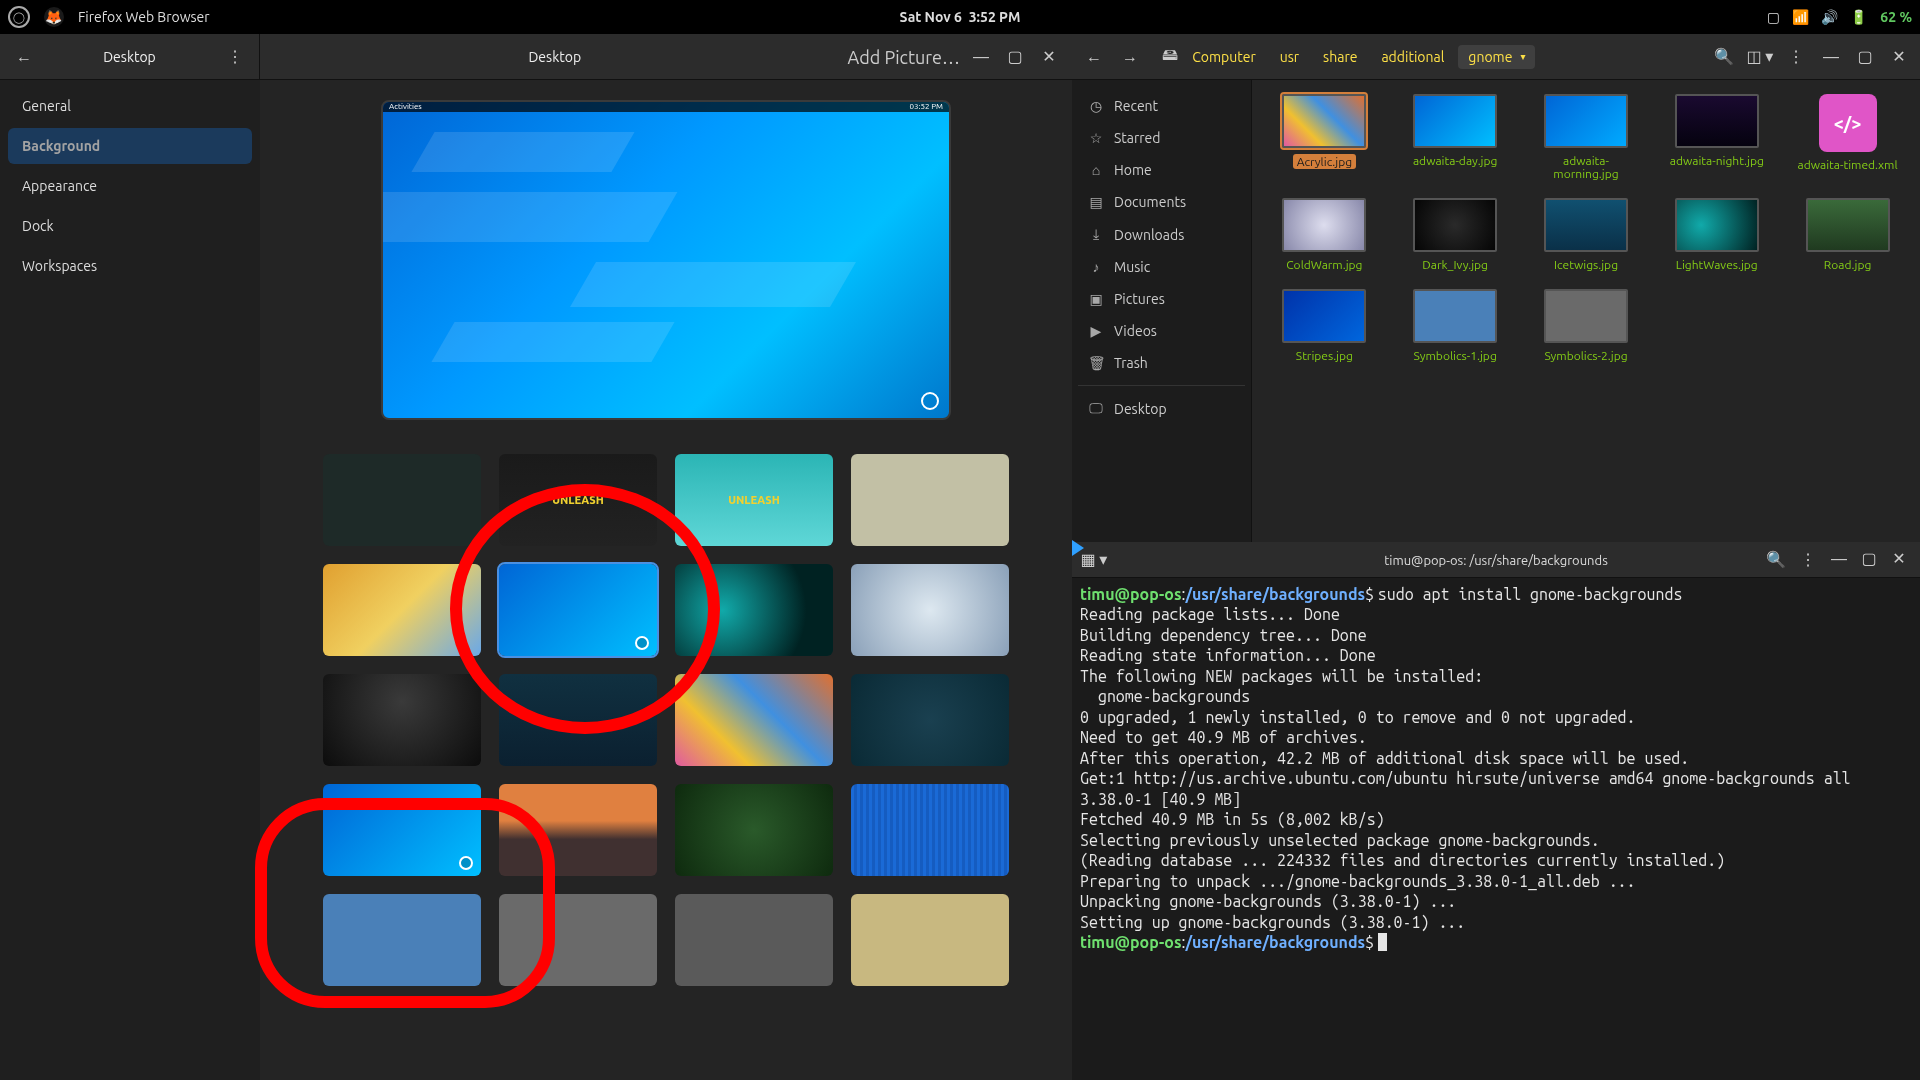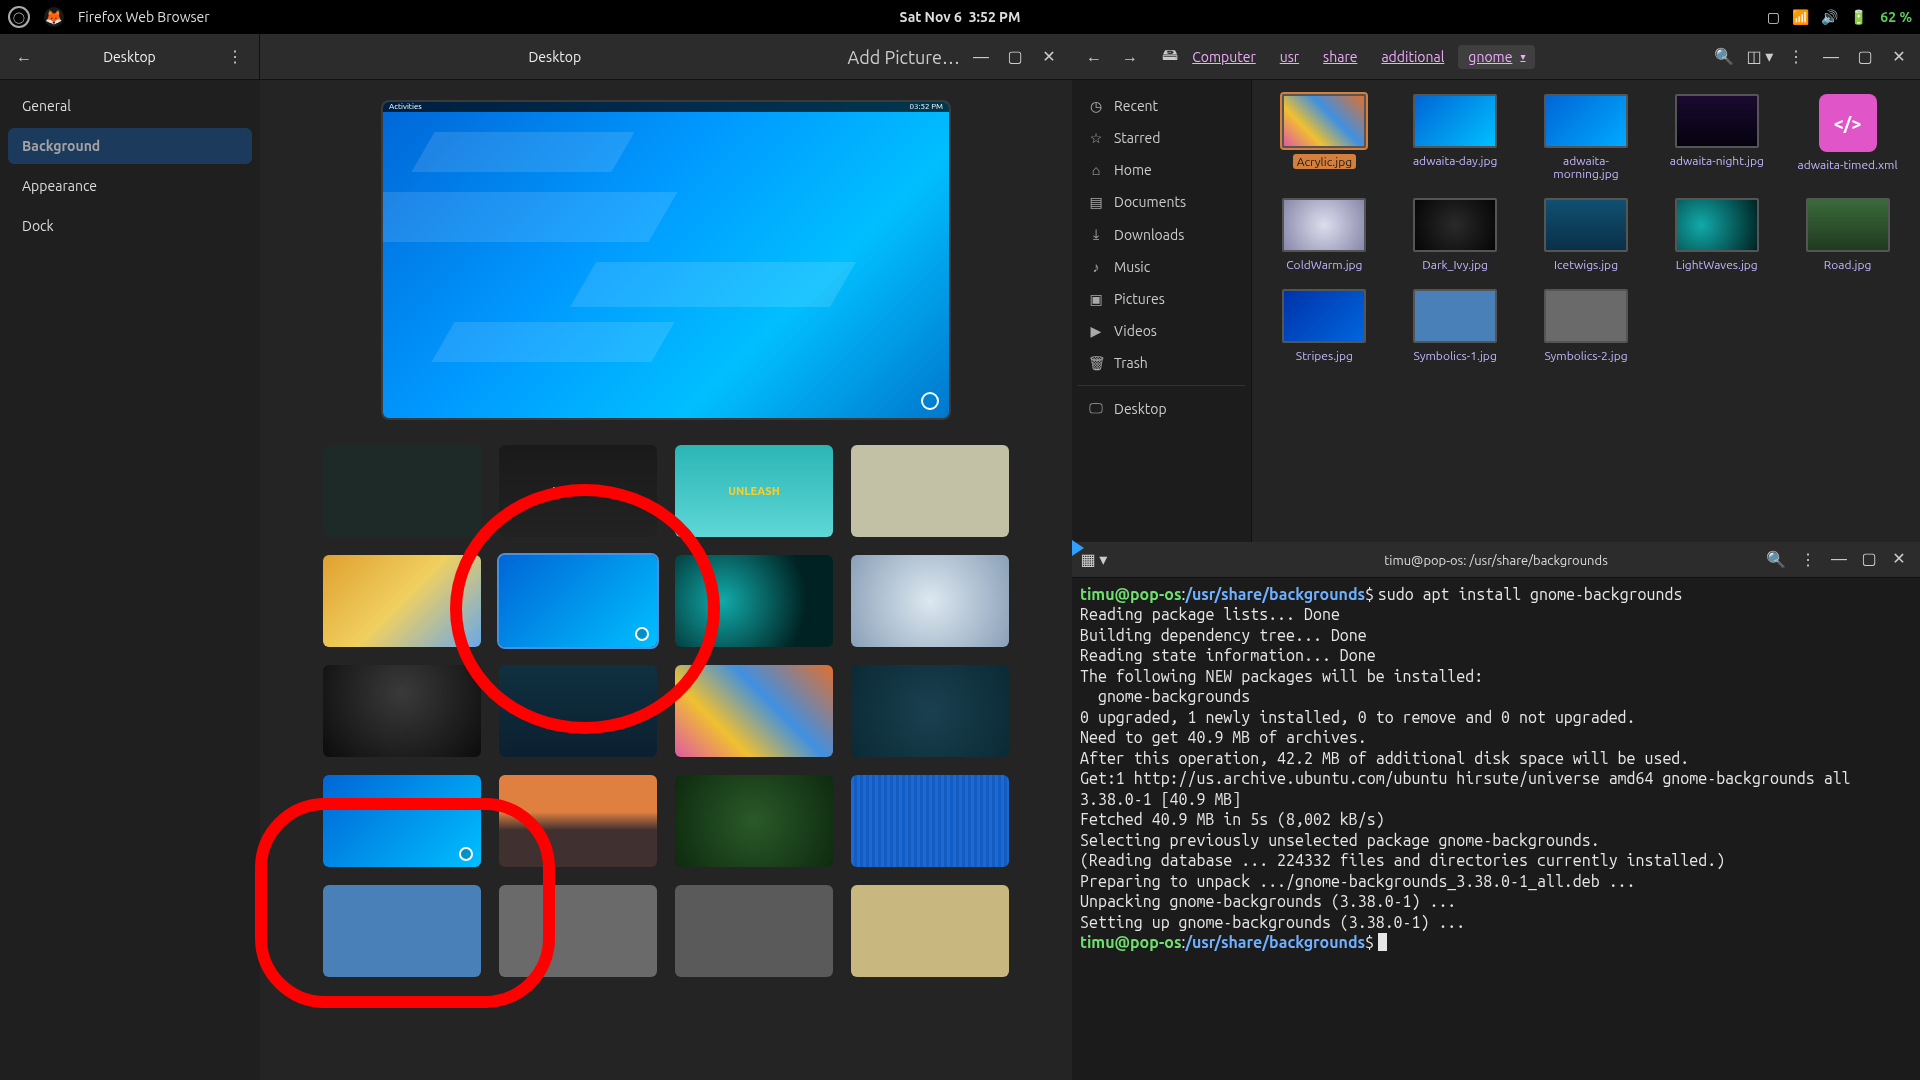--- a/index.html
+++ b/index.html
@@ -24,54 +24,54 @@
 .winctrl { display: flex; gap: 4px; margin-left: auto; }
 .winctrl-btn { width: 30px; height: 30px; display: flex; align-items: center; justify-content: center; color: #ccc; cursor: pointer; border-radius: 4px; font-size: 16px; }
 .add-picture-btn { color: #ccc; font-size: 18px; padding: 4px 6px; cursor: pointer; }
 
 .settings-body { flex: 1; display: flex; overflow: hidden; }
 .settings-nav { width: 260px; background: #1f1f1f; padding: 8px; }
 .nav-item { padding: 10px 14px; color: #ddd; font-size: 14px; border-radius: 6px; cursor: pointer; margin-bottom: 4px; }
 .nav-item.active { background: #1b3a5c; color: #a3a3a3; font-weight: bold; }
 
 .settings-main { flex: 1; background: #242424; padding: 20px 30px; overflow-y: auto; color: #eee; }
-.bg-preview { width: 570px; height: 320px; margin: 0 auto 25px; border-radius: 8px; border: 2px solid #3a3a3a; position: relative; background: linear-gradient(135deg, #0066d6 0%, #0099ff 40%, #00bfff 70%, #0077cc 100%); overflow: hidden; }
+.bg-preview { width: 570px; height: 320px; margin: 0 auto 34px; border-radius: 8px; border: 2px solid #3a3a3a; position: relative; background: linear-gradient(135deg, #0066d6 0%, #0099ff 40%, #00bfff 70%, #0077cc 100%); overflow: hidden; }
 .bg-preview::before { content:""; position:absolute; top:0; left:0; right:0; height:10px; background: rgba(0,0,0,.7); }
 .bg-preview .prev-top { position:absolute; top:0; left:6px; color:#fff; font-size:8px; }
 .bg-preview .prev-top-r { position:absolute; top:0; right:6px; color:#fff; font-size:8px; }
 .bg-preview .timed-badge { position:absolute; bottom:8px; right:10px; width:18px; height:18px; border:2px solid #fff; border-radius:50%; }
 .bg-stripe { position:absolute; background: rgba(255,255,255,.12); transform: skewX(-30deg); }
 
 .thumb-grid { display: grid; grid-template-columns: repeat(4, 158px); gap: 18px; justify-content: center; }
 .thumb { width: 158px; height: 92px; border-radius: 6px; cursor: pointer; position: relative; overflow:hidden; }
 .thumb .timed-badge { position:absolute; bottom:6px; right:8px; width:14px; height:14px; border:2px solid #fff; border-radius:50%; background: rgba(0,0,0,.2); }
 .thumb.selected { outline: 2px solid #4a90e2; }
 
 
 .anno { position: absolute; border: 12px solid #ff0000; border-radius: 50%; pointer-events: none; z-index: 50; }
 
 
 .files-win { position: absolute; top: 34px; left: 1072px; width: 848px; height: 508px; background: #1f1f1f; display: flex; flex-direction: column; }
 .files-hdr { height: 46px; background: #2c2c2c; display: flex; align-items: center; padding: 0 6px; border-bottom: 1px solid #111; gap: 4px; }
-.path-chip { padding: 4px 10px; color: #f0abfc; font-size: 14px; border-radius: 4px; cursor: pointer; text-decoration: underline; }
+.path-chip { padding: 4px 10px; color: #fde047; font-size: 14px; border-radius: 4px; cursor: pointer; }
 .path-chip.current { background: #3f3f3f; display: flex; align-items: center; gap: 4px; }
 .path-chip.current::after { content: "▾"; font-size: 10px; margin-left: 4px; }
 .files-hdr .spacer { flex: 1; }
 .files-body { flex: 1; display: flex; overflow: hidden; }
 .files-side { width: 180px; background: #1c1c1c; padding: 10px 6px; border-right: 1px solid #111; }
 .side-item { display: flex; align-items: center; gap: 10px; padding: 8px 10px; color: #ccc; font-size: 14px; cursor: pointer; border-radius: 4px; }
 .side-item .sicon { width: 16px; text-align: center; opacity: .8; }
 .side-sep { height: 1px; background: #333; margin: 6px 0; }
 
 .files-main { flex: 1; background: #242424; padding: 14px; overflow-y: auto; }
 .file-grid { display: grid; grid-template-columns: repeat(5, 1fr); gap: 18px 14px; }
 .file-item { display: flex; flex-direction: column; align-items: center; cursor: pointer; }
 .file-thumb { width: 84px; height: 54px; border: 2px solid #555; border-radius: 2px; }
 .file-thumb.selected { outline: 2px solid #d47f3b; }
-.file-name { font-size: 12px; color: #c4b5fd; text-align: center; margin-top: 6px; max-width: 110px; word-wrap: break-word; }
+.file-name { font-size: 12px; color: #84cc16; text-align: center; margin-top: 6px; max-width: 110px; word-wrap: break-word; }
 .file-name.selected { background: #d47f3b; color: #1a1a1a; border-radius: 3px; padding: 1px 4px; }
 .xml-icon { width: 58px; height: 58px; background: #e055c7; border-radius: 8px; display:flex; align-items:center; justify-content:center; color:#fff; font-size:18px; font-weight:700; }
 
 
 .term-win { position: absolute; top: 542px; left: 1072px; width: 848px; height: 538px; background: #1b1b1b; display: flex; flex-direction: column; }
 .term-hdr { height: 36px; background: #2c2c2c; display: flex; align-items: center; padding: 0 6px; position: relative; border-bottom: 1px solid #111; }
 .term-hdr .ttl { position:absolute; left:50%; transform:translateX(-50%); color:#ddd; font-size: 13px; }
 .term-body { flex: 1; background: #1b1b1b; padding: 6px 8px; font-family: "Ubuntu Mono", monospace; font-size: 16px; line-height: 1.28; color: #e6e6e6; overflow: hidden; white-space: pre-wrap; }
 .t-user { color: #6fe06f; font-weight: 600; }
 .t-path { color: #6fb0ff; font-weight: 600; }
@@ -118,20 +118,21 @@
         <div class="winctrl-btn">✕</div>
       </div>
     </div>
   </div>
   <div class="settings-body">
     <div class="settings-nav">
       <div class="nav-item">General</div>
       <div class="nav-item active">Background</div>
       <div class="nav-item">Appearance</div>
       <div class="nav-item">Dock</div>
+      <div class="nav-item">Workspaces</div>
     </div>
     <div class="settings-main">
       <div class="bg-preview">
         <span class="prev-top">Activities</span>
         <span class="prev-top-r">03:52 PM</span>
         <div class="bg-stripe" style="top:30px;left:40px;width:200px;height:40px"></div>
         <div class="bg-stripe" style="top:90px;left:-20px;width:300px;height:50px"></div>
         <div class="bg-stripe" style="top:160px;left:200px;width:260px;height:45px"></div>
         <div class="bg-stripe" style="top:220px;left:60px;width:220px;height:40px"></div>
         <span class="timed-badge"></span>

